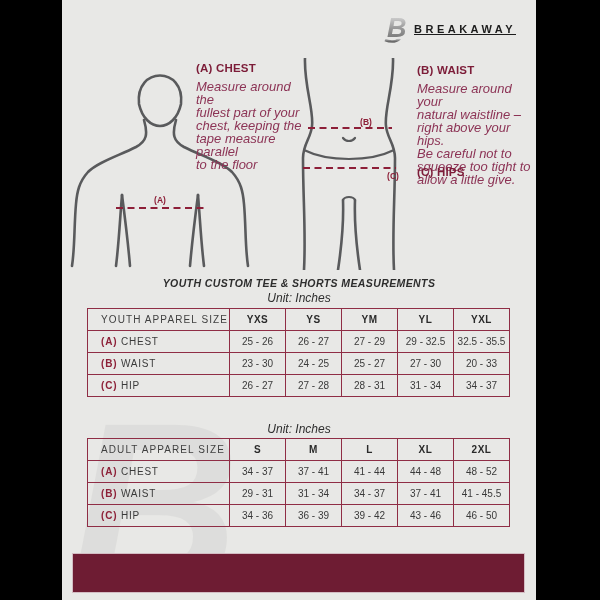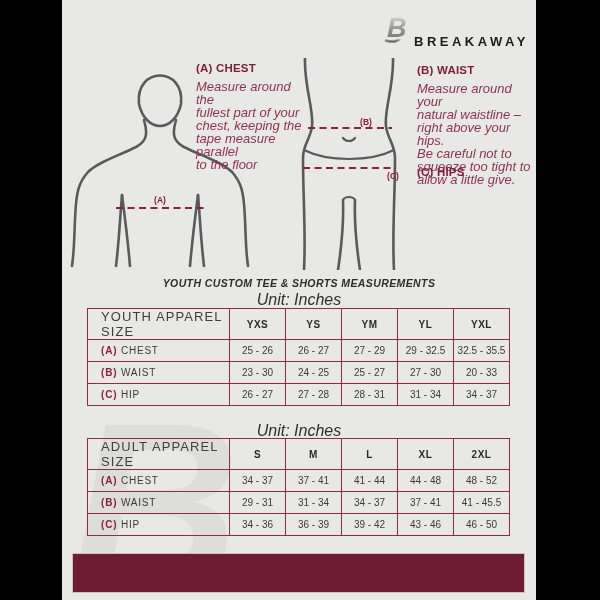--- a/index.html
+++ b/index.html
@@ -5,42 +5,42 @@
   html,body{margin:0;padding:0;}
   .canvas{position:relative;width:600px;height:600px;background:#000;overflow:hidden;
           font-family:"Liberation Sans",sans-serif;}
   .doc{position:absolute;left:62px;top:0;width:474px;height:600px;background:#e8e8e6;overflow:hidden;}
   .abs{position:absolute;}
 
   
   .doc-title{left:26px;top:22px;font-size:15px;font-weight:bold;color:#262626;white-space:nowrap;}
   .doc-title .squeeze{display:inline-block;transform:scaleX(.82);transform-origin:left center;
                       letter-spacing:.5px;word-spacing:4px;}
-  .brand-text{left:352px;top:34px;font-size:13px;font-weight:bold;letter-spacing:3.5px;color:#1c1c1c;}
+  .brand-text{left:352px;top:23px;font-size:11px;font-weight:bold;letter-spacing:3.5px;color:#1c1c1c;text-decoration:underline;}
   .logo{left:318px;top:12px;}
 
   
   .sec-head{font-size:11.5px;font-weight:bold;color:#7c1c38;letter-spacing:.2px;}
   .para{font-size:13px;font-style:italic;color:#8c3355;line-height:13px;white-space:pre-line;}
 
   
   .dlabel{font-size:8.5px;font-weight:bold;color:#8d1f38;text-align:center;width:26px;}
 
   
   .tbl-title{left:0;width:474px;text-align:center;font-size:10.5px;font-weight:bold;
              color:#2d2d2d;letter-spacing:.4px;}
-  .tbl-unit{left:0;width:474px;text-align:center;font-size:16px;font-style:italic;color:#2f2f2f;}
+  .tbl-unit{left:0;width:474px;text-align:center;font-size:12px;font-style:italic;color:#2f2f2f;}
 
   
   .meas-table{position:absolute;left:25px;width:422px;border-collapse:collapse;table-layout:fixed;}
   .meas-table td{border:1px solid #8f2d45;height:21px;font-size:10px;color:#3a3a3a;
                  text-align:center;padding:0;}
   .meas-table td.label-cell{text-align:left;padding-left:13px;letter-spacing:.8px;}
   .meas-table tr.head td{font-weight:bold;color:#2a2a2a;letter-spacing:.5px;}
-  .meas-table tr.head td.label-cell{font-weight:normal;font-size:13px;letter-spacing:1.1px;color:#3f3f3f;}
+  .meas-table tr.head td.label-cell{font-weight:normal;font-size:10px;letter-spacing:1.1px;color:#3f3f3f;}
   .key{color:#8d2138;font-weight:bold;}
 
   
   .watermark{left:8px;top:388px;font-size:235px;line-height:1;font-weight:bold;font-style:italic;
              color:#3c3c3c;opacity:.055;pointer-events:none;}
   .footer-bar{left:10px;top:553px;width:451px;height:38px;background:#6e1c33;border:1px solid #d3bcc3;}
 
   svg{display:block;}
 </style>
 </head>

